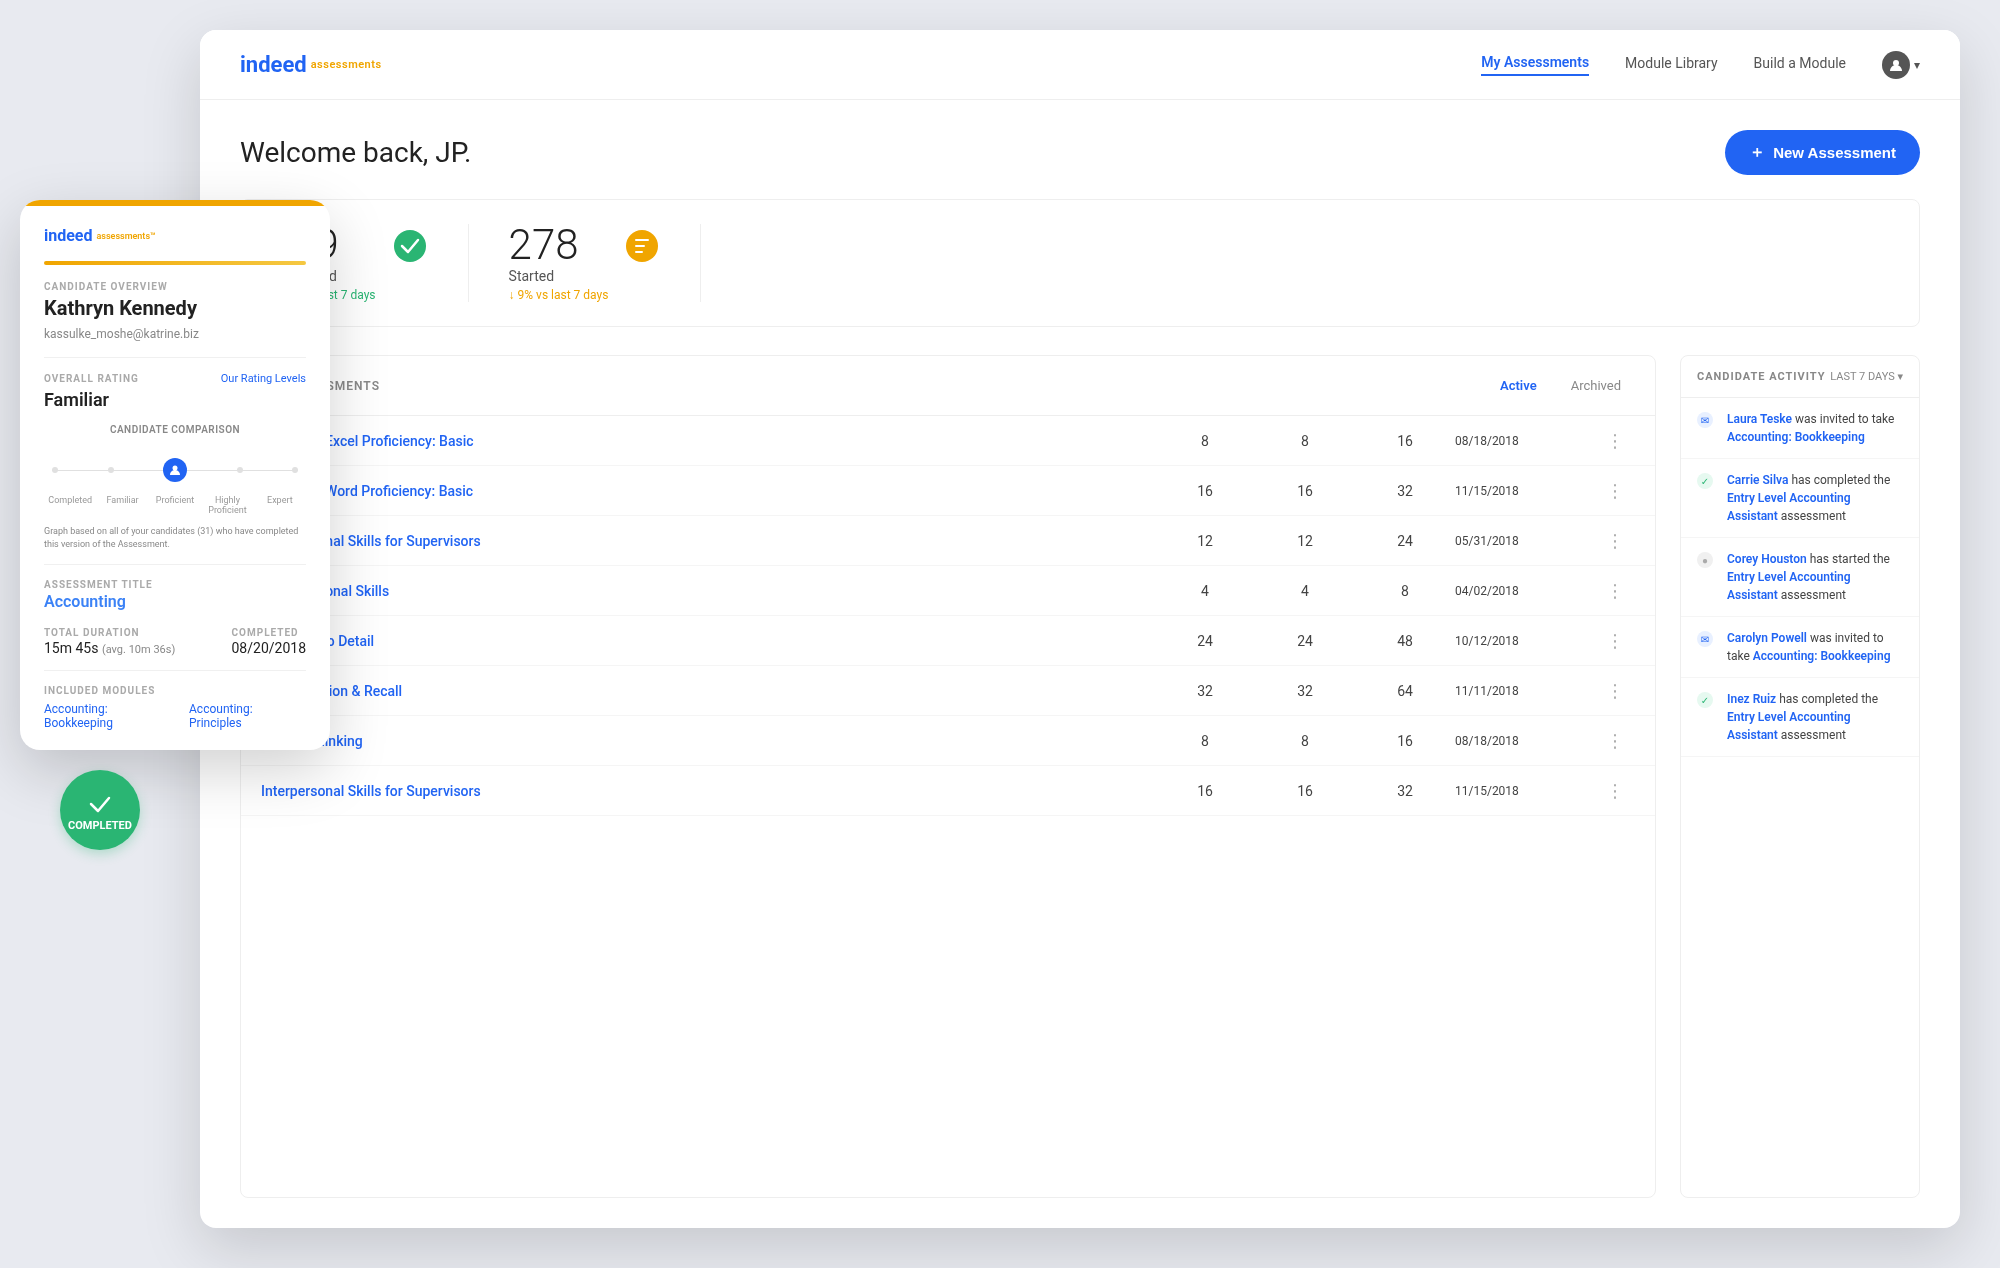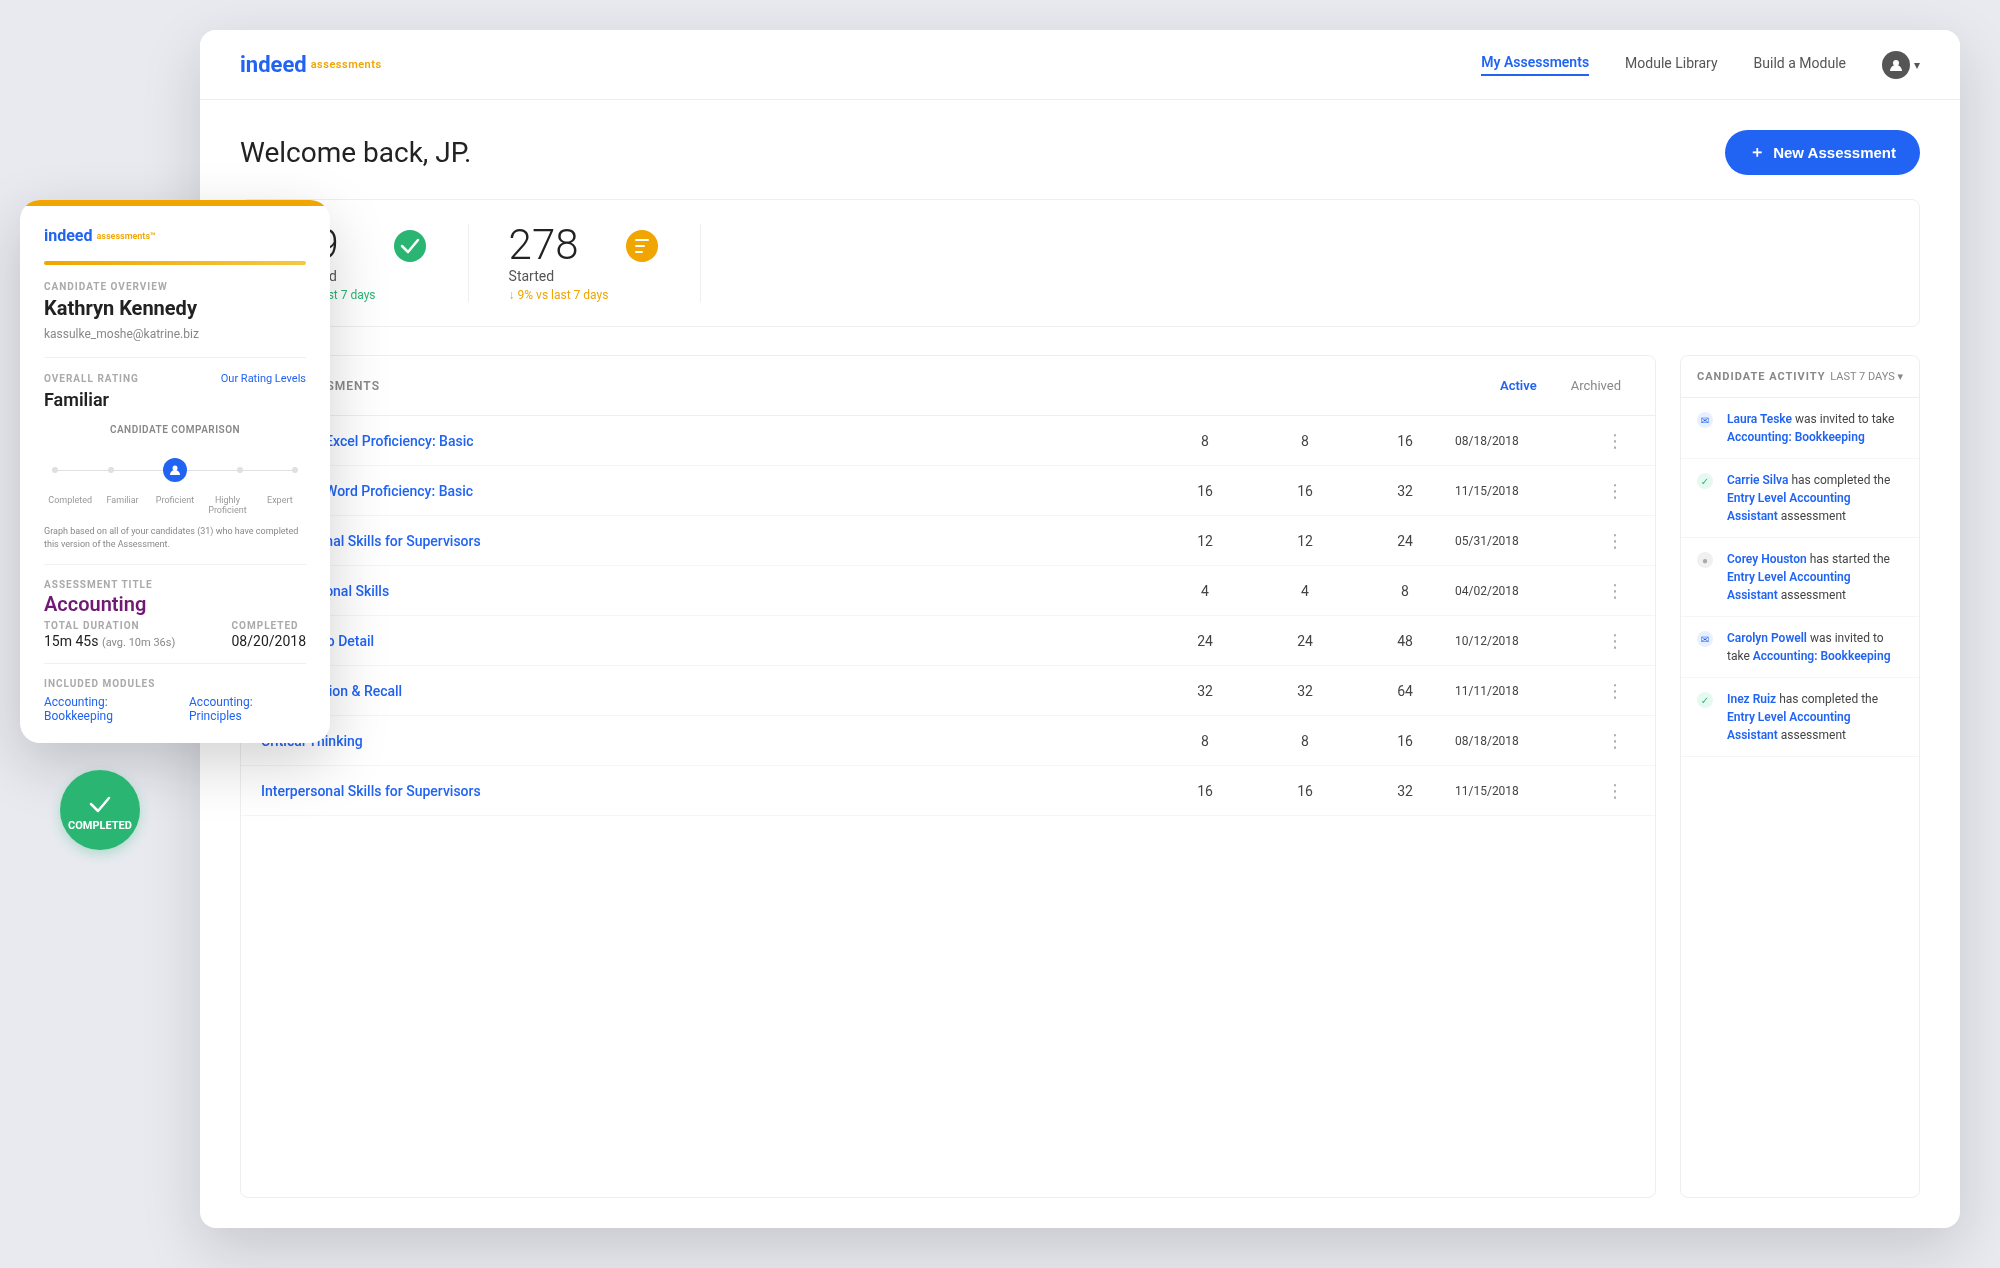--- a/index.html
+++ b/index.html
@@ -474,24 +474,24 @@
     }
     .mobile-field-label {
       font-size: 10px;
       font-weight: 700;
       color: #aaa;
       letter-spacing: 1px;
       text-transform: uppercase;
       margin-bottom: 2px;
     }
     .mobile-field-value {
-      font-size: 20px;
-      font-weight: 600;
-      color: #701a75;
-      margin-bottom: 4px;
+      font-size: 16px;
+      font-weight: 600;
+      color: #3b82f6;
+      margin-bottom: 16px;
     }
     .mobile-row {
       display: flex;
       gap: 20px;
       margin-bottom: 12px;
       justify-content: space-between;
     }
     .mobile-col {}
     .mobile-field-value-sm {
       font-size: 14px;

